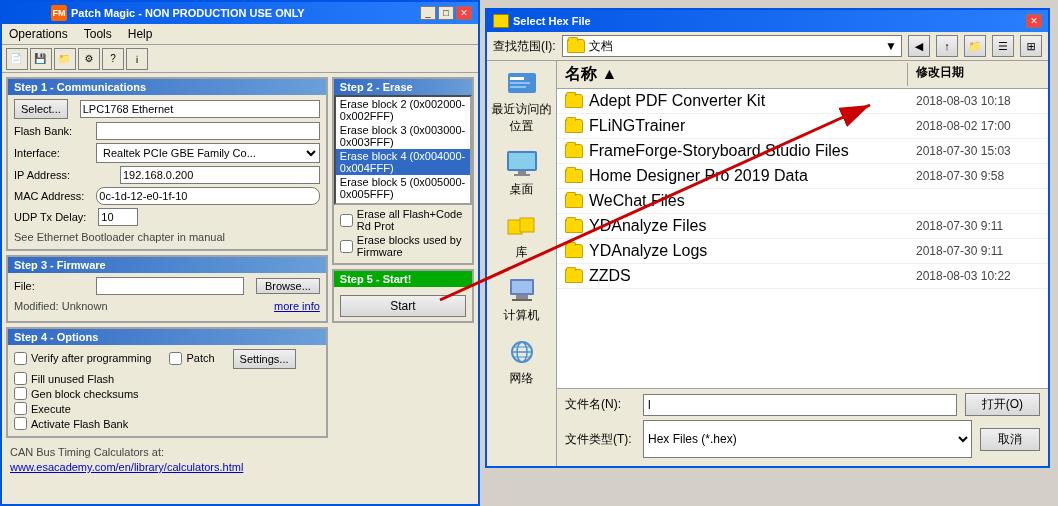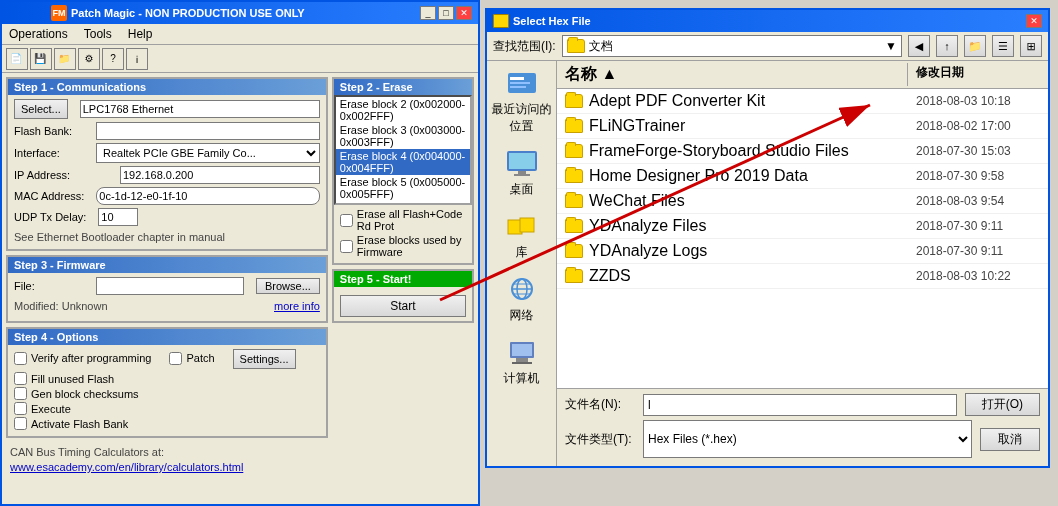--- a/index.html
+++ b/index.html
@@ -672,40 +672,40 @@
           <svg width="32" height="28" viewBox="0 0 32 28">
             <rect x="2" y="8" width="14" height="14" fill="#ffd700" stroke="#c8a000" stroke-width="1"></rect>
             <rect x="14" y="6" width="14" height="14" fill="#ffd700" stroke="#c8a000" stroke-width="1"></rect>
           </svg>
         </div>
         <span class="nav-item-label">库</span>
       </div>
       <div class="nav-item">
         <div class="nav-item-icon">
           <svg width="32" height="28" viewBox="0 0 32 28">
+            <rect x="4" y="4" width="24" height="16" fill="#6080c0" rx="1"></rect>
+            <rect x="6" y="6" width="20" height="12" fill="#a0c0f0"></rect>
+            <rect x="10" y="20" width="12" height="4" fill="#888"></rect>
+            <rect x="6" y="24" width="20" height="2" fill="#666"></rect>
+          </svg>
+        </div>
+        <span class="nav-item-label">计算机</span>
+      </div>
+      <div class="nav-item">
+        <div class="nav-item-icon">
+          <svg width="32" height="28" viewBox="0 0 32 28">
             <circle cx="16" cy="14" r="10" fill="none" stroke="#4a90d9" stroke-width="2"></circle>
             <ellipse cx="16" cy="14" rx="5" ry="10" fill="none" stroke="#4a90d9" stroke-width="1.5"></ellipse>
             <line x1="6" y1="14" x2="26" y2="14" stroke="#4a90d9" stroke-width="1.5"></line>
             <line x1="7" y1="9" x2="25" y2="9" stroke="#4a90d9" stroke-width="1"></line>
             <line x1="7" y1="19" x2="25" y2="19" stroke="#4a90d9" stroke-width="1"></line>
           </svg>
         </div>
         <span class="nav-item-label">网络</span>
       </div>
-      <div class="nav-item">
-        <div class="nav-item-icon">
-          <svg width="32" height="28" viewBox="0 0 32 28">
-            <rect x="4" y="4" width="24" height="16" fill="#6080c0" rx="1"></rect>
-            <rect x="6" y="6" width="20" height="12" fill="#a0c0f0"></rect>
-            <rect x="10" y="20" width="12" height="4" fill="#888"></rect>
-            <rect x="6" y="24" width="20" height="2" fill="#666"></rect>
-          </svg>
-        </div>
-        <span class="nav-item-label">计算机</span>
-      </div>
     </div>
 
     <div class="file-area">
       <div class="file-header">
         <div class="file-col-name">名称 ▲</div>
         <div class="file-col-date">修改日期</div>
       </div>
 
       <div class="file-list">
         <div class="file-row">
@@ -734,21 +734,20 @@
             <div class="folder-icon"></div>
             <span>Home Designer Pro 2019 Data</span>
           </div>
           <div class="file-date">2018-07-30 9:58</div>
         </div>
         <div class="file-row">
           <div class="file-name">
             <div class="folder-icon"></div>
             <span>WeChat Files</span>
           </div>
-          <div class="file-date">2018-08-03 9:54</div>
         </div>
         <div class="file-row">
           <div class="file-name">
             <div class="folder-icon"></div>
             <span>YDAnalyze Files</span>
           </div>
           <div class="file-date">2018-07-30 9:11</div>
         </div>
         <div class="file-row">
           <div class="file-name">

